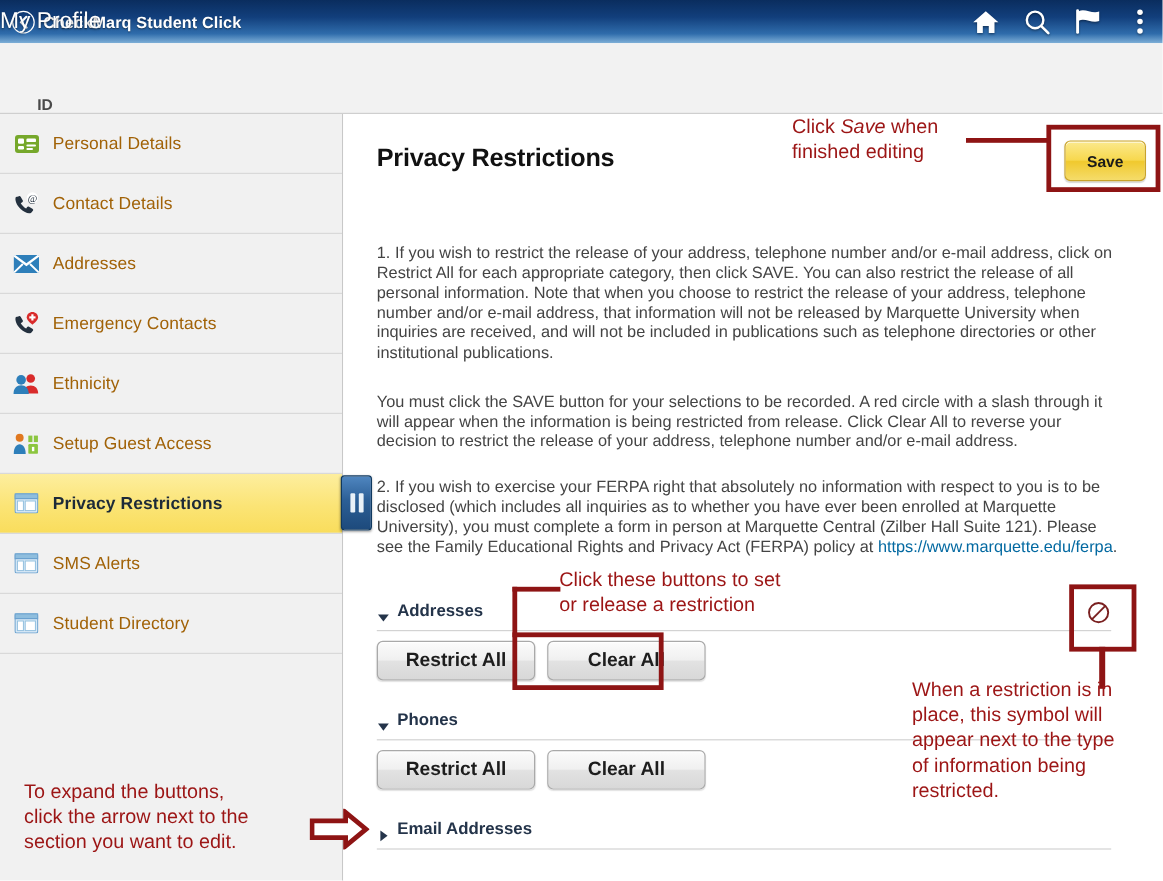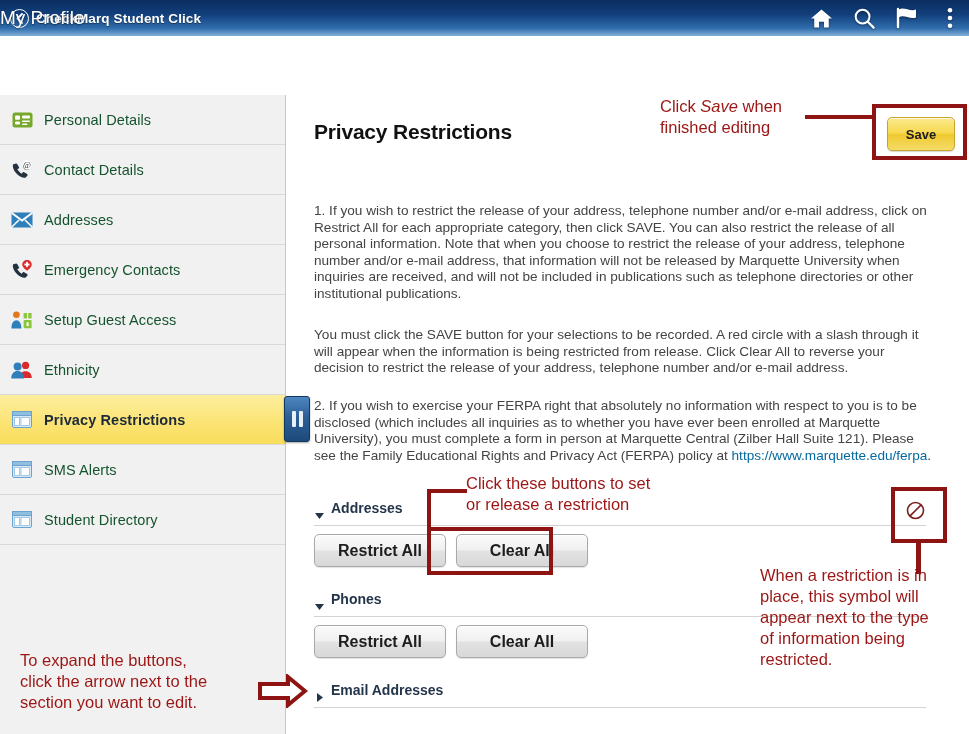--- a/index.html
+++ b/index.html
@@ -45,21 +45,21 @@
   
   .sidebar{
     position:absolute;left:0;top:95px;width:285px;height:639px;
     background:#f1f1f1;border-right:1px solid #c8c8c8;overflow:hidden;
   }
   .side-item{
     position:relative;height:50px;display:flex;align-items:center;
     border-bottom:1px solid #d9d9d9;padding-left:11px;cursor:pointer;box-sizing:border-box;
   }
   .side-item .sicon{width:22px;height:22px;margin-right:11px;flex:0 0 22px;display:flex;align-items:center;justify-content:center;}
-  .side-item .slabel{font-size:14.5px;color:#14532d;letter-spacing:.1px;}
+  .side-item .slabel{font-size:14.5px;color:#a16207;letter-spacing:.1px;}
   .side-item.active{background:linear-gradient(to bottom,#fdee9e 0%,#fbe475 55%,#f9dd5c 100%);}
   .side-item.active .slabel{font-weight:bold;color:#1d2a38;}
 
   
   .collapse-handle{
     position:absolute;left:284px;top:396px;width:24px;height:44px;
     background:linear-gradient(to bottom,#4f86c0 0%,#2c5f96 45%,#1d4a7c 100%);
     border:1px solid #10395f;border-radius:3px;
     display:flex;align-items:center;justify-content:center;gap:3px;
     box-shadow:0 1px 2px rgba(0,0,0,.35);cursor:pointer;z-index:12;
@@ -170,20 +170,24 @@
       <span class="tbicon">
         <svg width="6" height="22" viewBox="0 0 6 22">
           <circle cx="3" cy="3.2" r="2.3" fill="#ffffff"></circle>
           <circle cx="3" cy="11" r="2.3" fill="#ffffff"></circle>
           <circle cx="3" cy="18.8" r="2.3" fill="#ffffff"></circle>
         </svg>
       </span>
     </div>
   </div>
 
+  <div class="idbar">
+    <div class="id-label">ID</div>
+    <div class="id-value">001234567</div>
+  </div>
 
   <div class="sidebar">
 
     <div class="side-item">
       <span class="sicon">
         <svg width="21" height="16" viewBox="0 0 21 16">
           <rect x="0.5" y="0.5" width="20" height="15" rx="2.5" fill="#76a82b"></rect>
           <rect x="3" y="3.4" width="5" height="4.4" rx="1" fill="#ffffff"></rect>
           <rect x="3" y="9.6" width="5" height="3" rx="1" fill="#ffffff"></rect>
           <rect x="10" y="3.4" width="8" height="3" rx="1" fill="#ffffff"></rect>
@@ -225,41 +229,41 @@
           <rect x="15.1" y="1.9" width="1.8" height="5.2" fill="#ffffff"></rect>
           <rect x="13.4" y="3.6" width="5.2" height="1.8" fill="#ffffff"></rect>
         </svg>
       </span>
       <span class="slabel">Emergency Contacts</span>
     </div>
 
     <div class="side-item">
       <span class="sicon">
         <svg width="22" height="18" viewBox="0 0 22 18">
+          <circle cx="14.6" cy="4.4" r="3.6" fill="#d92b2b"></circle>
+          <path d="M8.4 17 C8.4 12.6 11 10.2 14.6 10.2 C18.2 10.2 20.8 12.6 20.8 17 Z" fill="#d92b2b"></path>
+          <circle cx="6.6" cy="5.6" r="4" fill="#2e7fba"></circle>
+          <path d="M0.2 17.4 C0.2 12.6 3 10 6.6 10 C10.2 10 13 12.6 13 17.4 Z" fill="#2e7fba"></path>
+        </svg>
+      </span>
+      <span class="slabel">Ethnicity</span>
+    </div>
+
+    <div class="side-item">
+      <span class="sicon">
+        <svg width="22" height="18" viewBox="0 0 22 18">
           <circle cx="5.4" cy="3.8" r="3.3" fill="#e07820"></circle>
           <path d="M0.4 17.4 C0.4 12 2.6 9.2 5.4 9.2 C8.2 9.2 10.4 12 10.4 17.4 Z" fill="#2e7fba"></path>
           <rect x="12.6" y="2" width="3.4" height="5.4" fill="#8cc63f"></rect>
           <rect x="17.2" y="2" width="3.4" height="5.4" fill="#8cc63f"></rect>
           <rect x="12.6" y="9" width="8" height="8.2" rx="1" fill="#8cc63f"></rect>
           <rect x="15.6" y="11.4" width="2" height="3.6" fill="#ffffff"></rect>
         </svg>
       </span>
       <span class="slabel">Setup Guest Access</span>
-    </div>
-
-    <div class="side-item">
-      <span class="sicon">
-        <svg width="22" height="18" viewBox="0 0 22 18">
-          <circle cx="14.6" cy="4.4" r="3.6" fill="#d92b2b"></circle>
-          <path d="M8.4 17 C8.4 12.6 11 10.2 14.6 10.2 C18.2 10.2 20.8 12.6 20.8 17 Z" fill="#d92b2b"></path>
-          <circle cx="6.6" cy="5.6" r="4" fill="#2e7fba"></circle>
-          <path d="M0.2 17.4 C0.2 12.6 3 10 6.6 10 C10.2 10 13 12.6 13 17.4 Z" fill="#2e7fba"></path>
-        </svg>
-      </span>
-      <span class="slabel">Ethnicity</span>
     </div>
 
     <div class="side-item active">
       <span class="sicon">
         <svg width="20" height="17" viewBox="0 0 20 17">
           <rect x="0.5" y="0.5" width="19" height="16" rx="1.5" fill="#d8e9f6" stroke="#6ba2cf"></rect>
           <rect x="0.5" y="0.5" width="19" height="4" fill="#8fbede" stroke="#6ba2cf"></rect>
           <rect x="2.5" y="6.5" width="5" height="8" fill="#ffffff" stroke="#8fbede" stroke-width=".8"></rect>
           <rect x="9" y="6.5" width="8.5" height="8" fill="#ffffff" stroke="#8fbede" stroke-width=".8"></rect>
         </svg>

